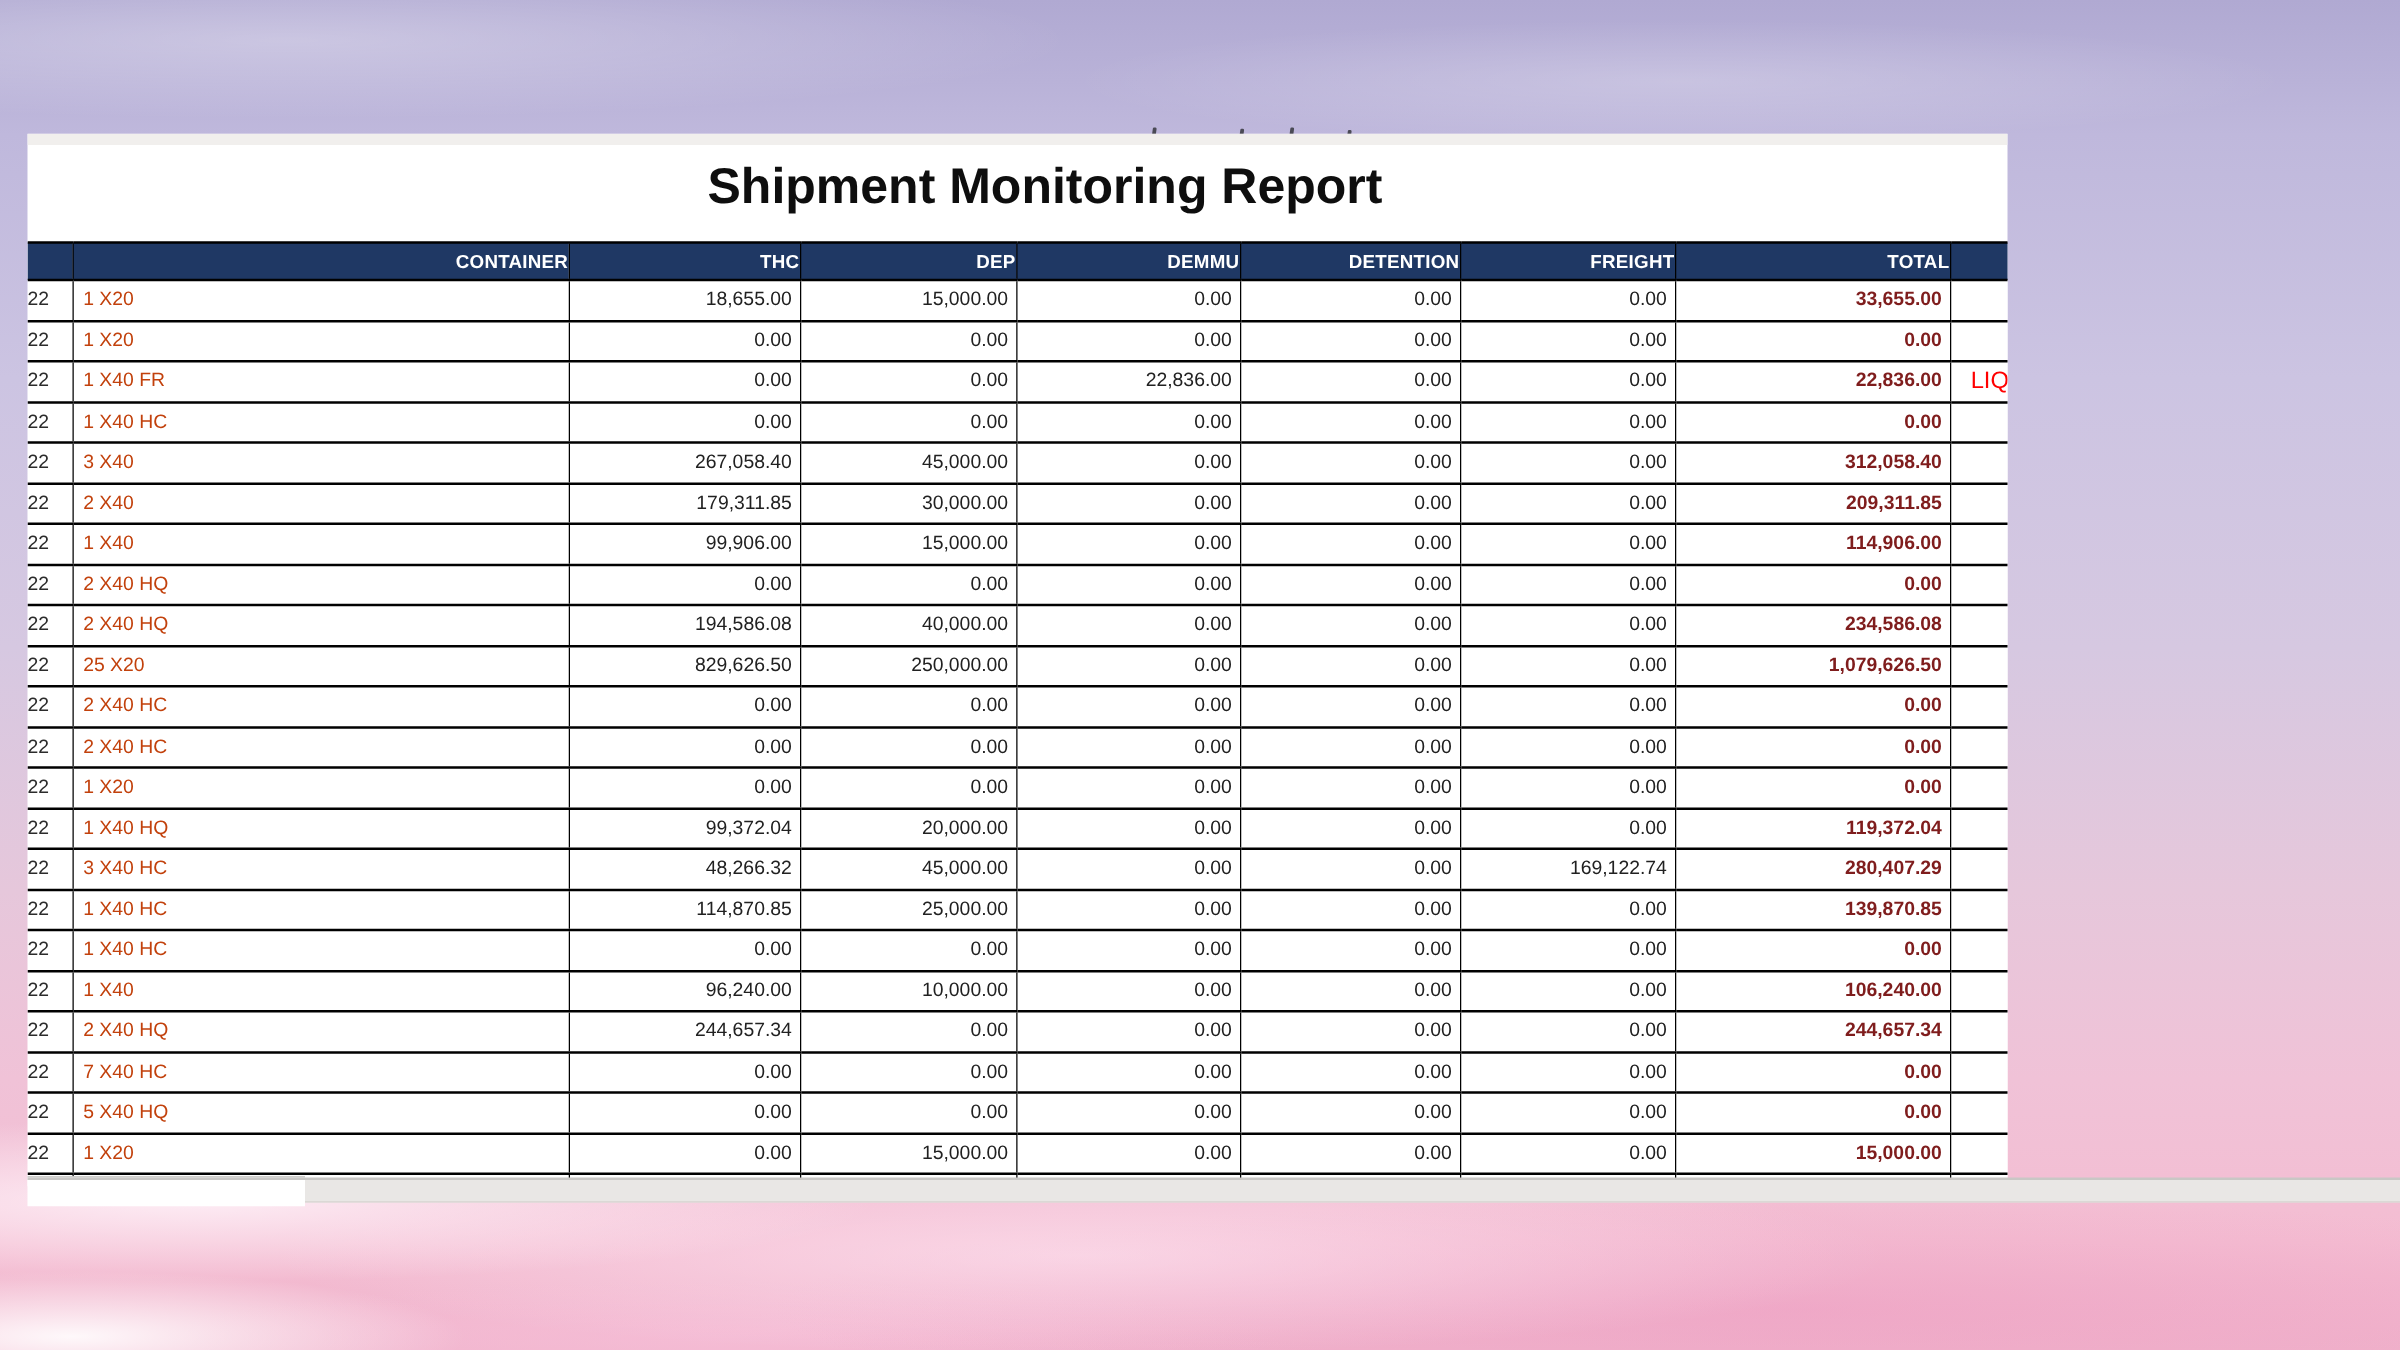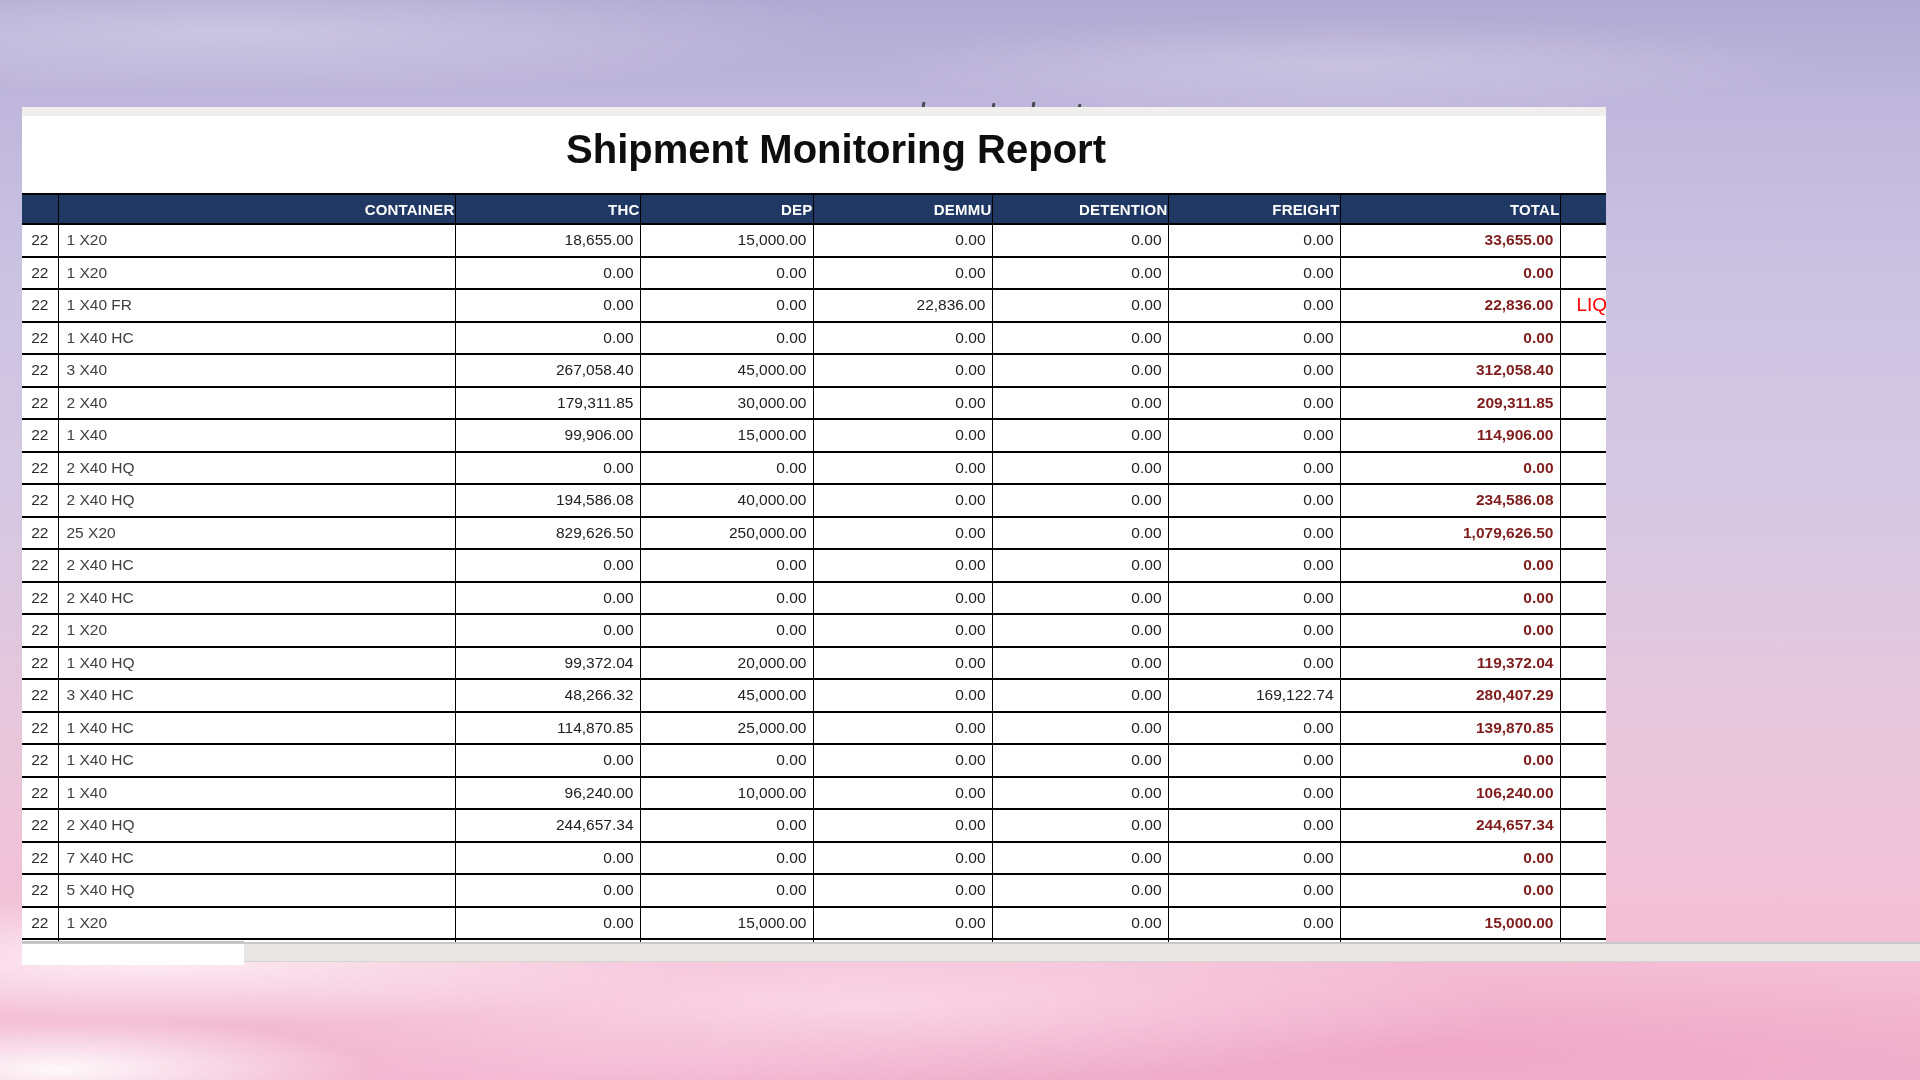--- a/index.html
+++ b/index.html
@@ -32,22 +32,22 @@
   }
   thead th:first-child{border-left:none;}
   thead th:last-child{border-right:none;}
   tbody td{
     height:30.5px;border:1.5px solid #000;border-bottom-width:2px;
     font-size:15.5px;color:#212121;padding:0 6px;white-space:nowrap;overflow:hidden;
     background:#fff;vertical-align:middle;
   }
   tbody td:first-child{border-left:none;}
   tbody td:last-child{border-right:none;}
-  td.datecol{padding:0;text-align:center;color:#2b2b2b;}
-  td.textcol{text-align:left;padding-left:8px;color:#404040;}
+  td.datecol{padding:0;text-align:left;color:#2b2b2b;}
+  td.textcol{text-align:left;padding-left:8px;color:#c2410c;}
   td.num{text-align:right;font-variant-numeric:tabular-nums;}
   td.total{font-weight:bold;color:#7f1d1d;}
   td.remarks{text-align:left;padding-left:16px;font-size:19px;overflow:visible;}
   td.remarks.red{color:#FF0000;}
   .hscroll-line{position:absolute;left:22px;top:942px;width:1898px;height:2px;background:#c9c7c5;}
   .hscrollbar{position:absolute;left:244px;top:944px;width:1676px;height:17px;background:#e9e7e5;border-bottom:1px solid #d6d3d0;}
   .sheet-corner{position:absolute;left:22px;top:941px;width:222px;height:23px;background:#ffffff;border-top:1px solid #bfbdbb;}
   .tick{position:absolute;width:3px;height:6px;background:#4a4a55;border-radius:1px;transform:rotate(8deg);}
   .t1{left:922px;top:102px}.t2{left:992px;top:103px}.t3{left:1032px;top:102px}.t4{left:1078px;top:104px}
 </style>

